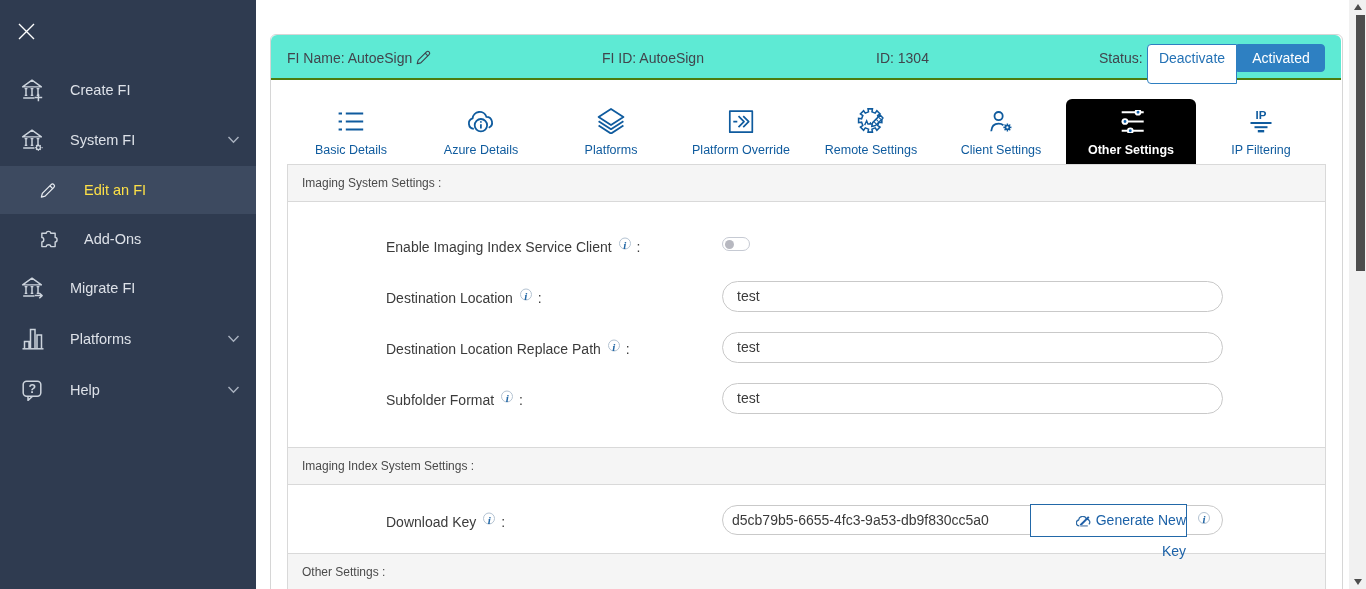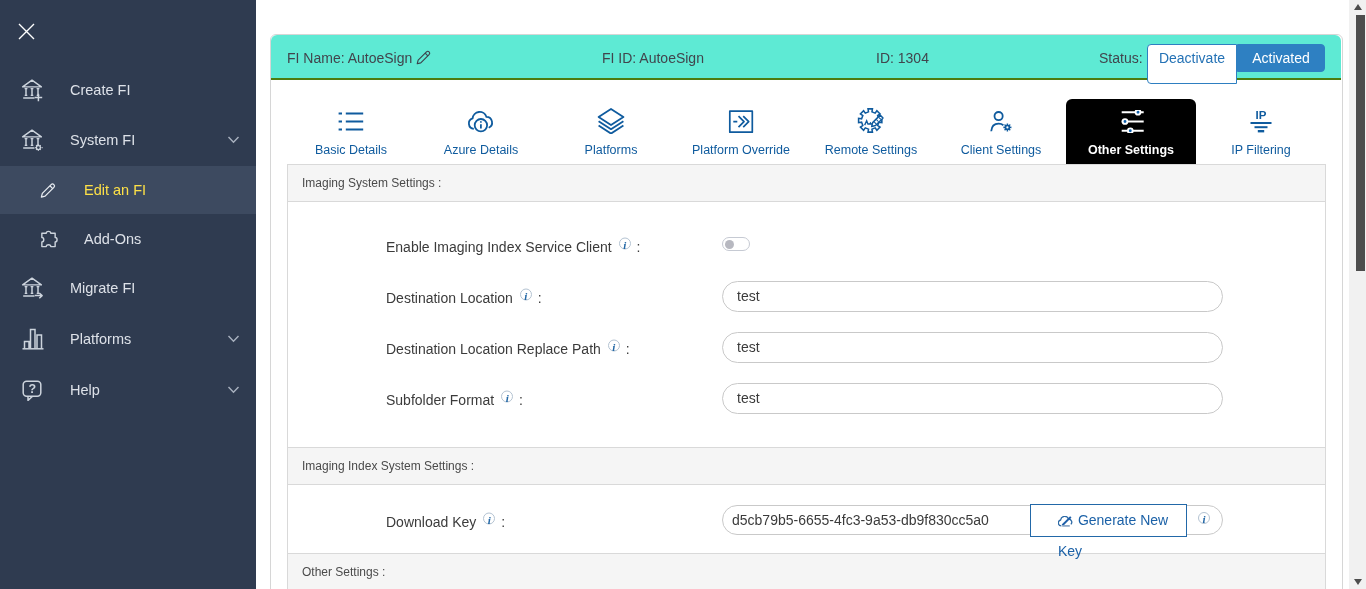--- a/index.html
+++ b/index.html
@@ -72,21 +72,21 @@
   border:1px solid #c6cad3; border-radius:7px; background:#fff; }
 #toggle .knob { position:absolute; left:1.5px; top:1.5px; width:9px; height:9px;
   border-radius:50%; background:#b7b8c0; }
 
 
 #dkgrp { position:absolute; left:434px; top:0; width:501px; height:30px;
   border:1px solid #c9c9c9; border-radius:15.5px; background:#fff; }
 #dktext { position:absolute; left:9px; top:0; line-height:28px; font-size:14px; color:#3b3b3b; }
 #dkbtn { position:absolute; left:307px; top:-2px; width:157px; height:33px;
   border:1px solid #2268a8; background:#fff; color:#1b61a7; font-size:14px;
-  line-height:31px; text-align:left;padding-left:27px; }
+  line-height:31px; text-align:right;padding-left:27px; }
 #dkinfo { position:absolute; right:10px; top:6px; }
 
 
 #sbar { position:absolute; right:0; top:0; width:17px; height:589px; background:#f1f1f1; }
 #sthumb { position:absolute; left:7px; top:15px; width:9px; height:256px; background:#4d4d4d; }
 .sarrow { position:absolute; left:4.5px; width:0; height:0; border-left:4.5px solid transparent;
   border-right:4.5px solid transparent; }
 .sarrow.up { top:4px; border-bottom:6px solid #4d4d4d; }
 .sarrow.down { bottom:4px; border-top:6px solid #4d4d4d; }
 </style>

